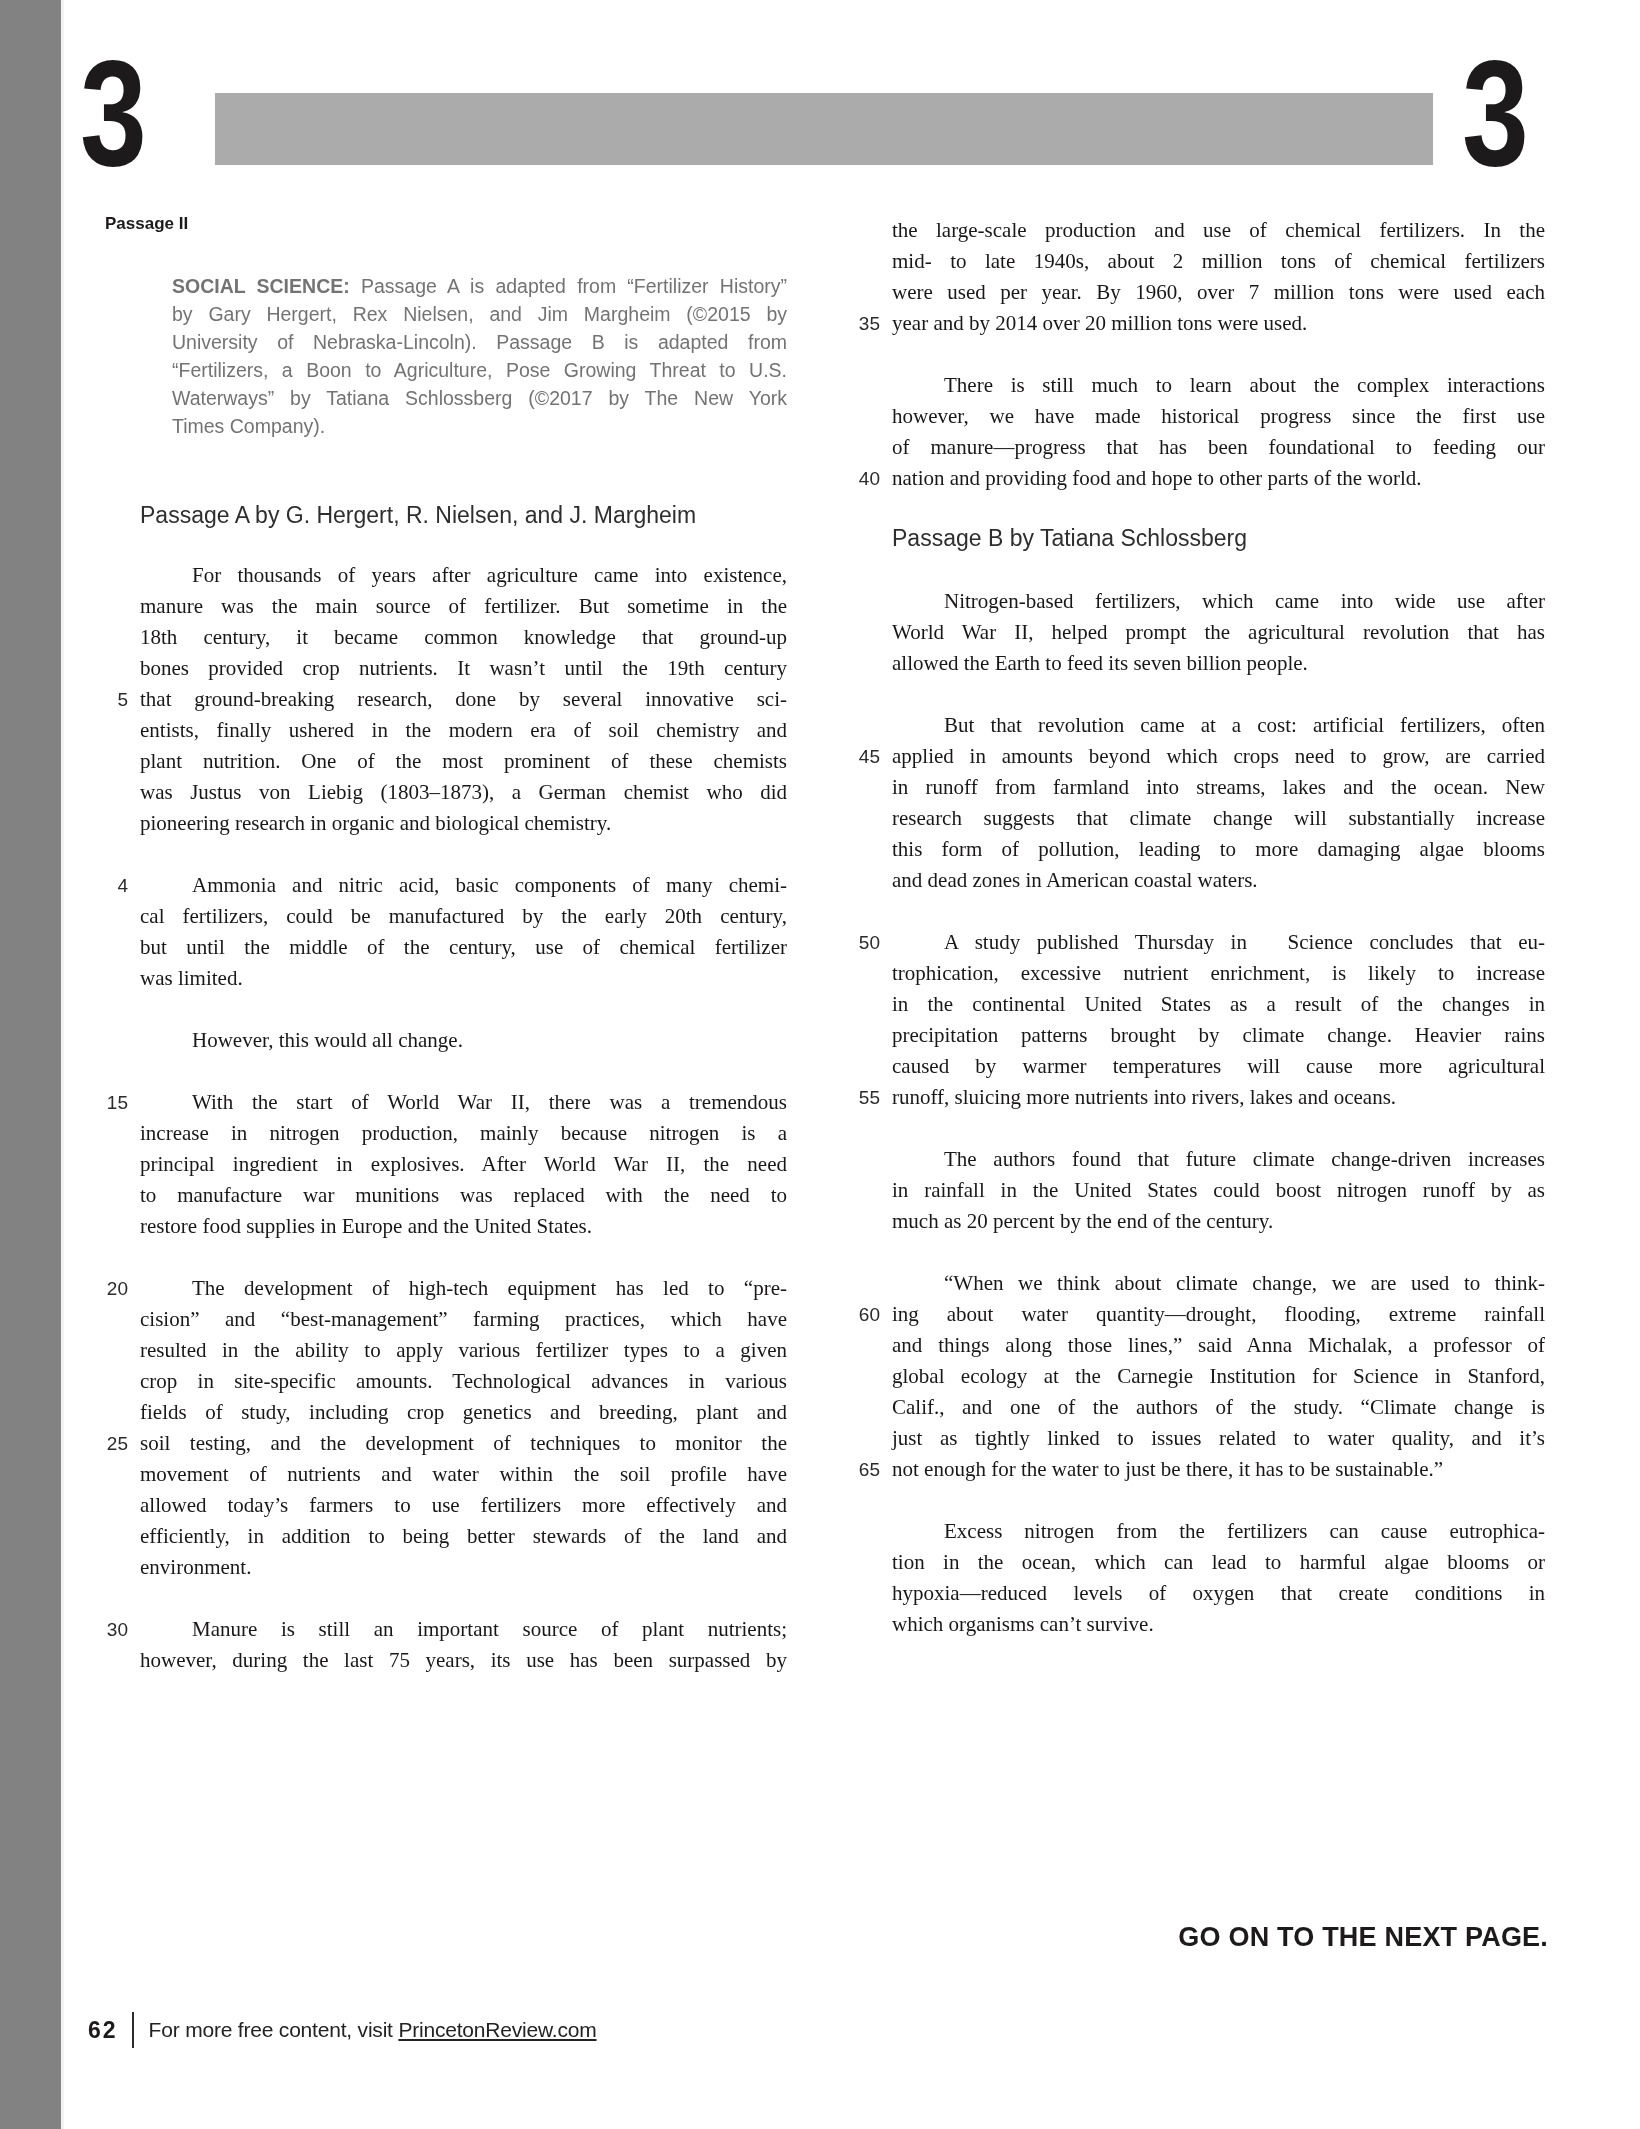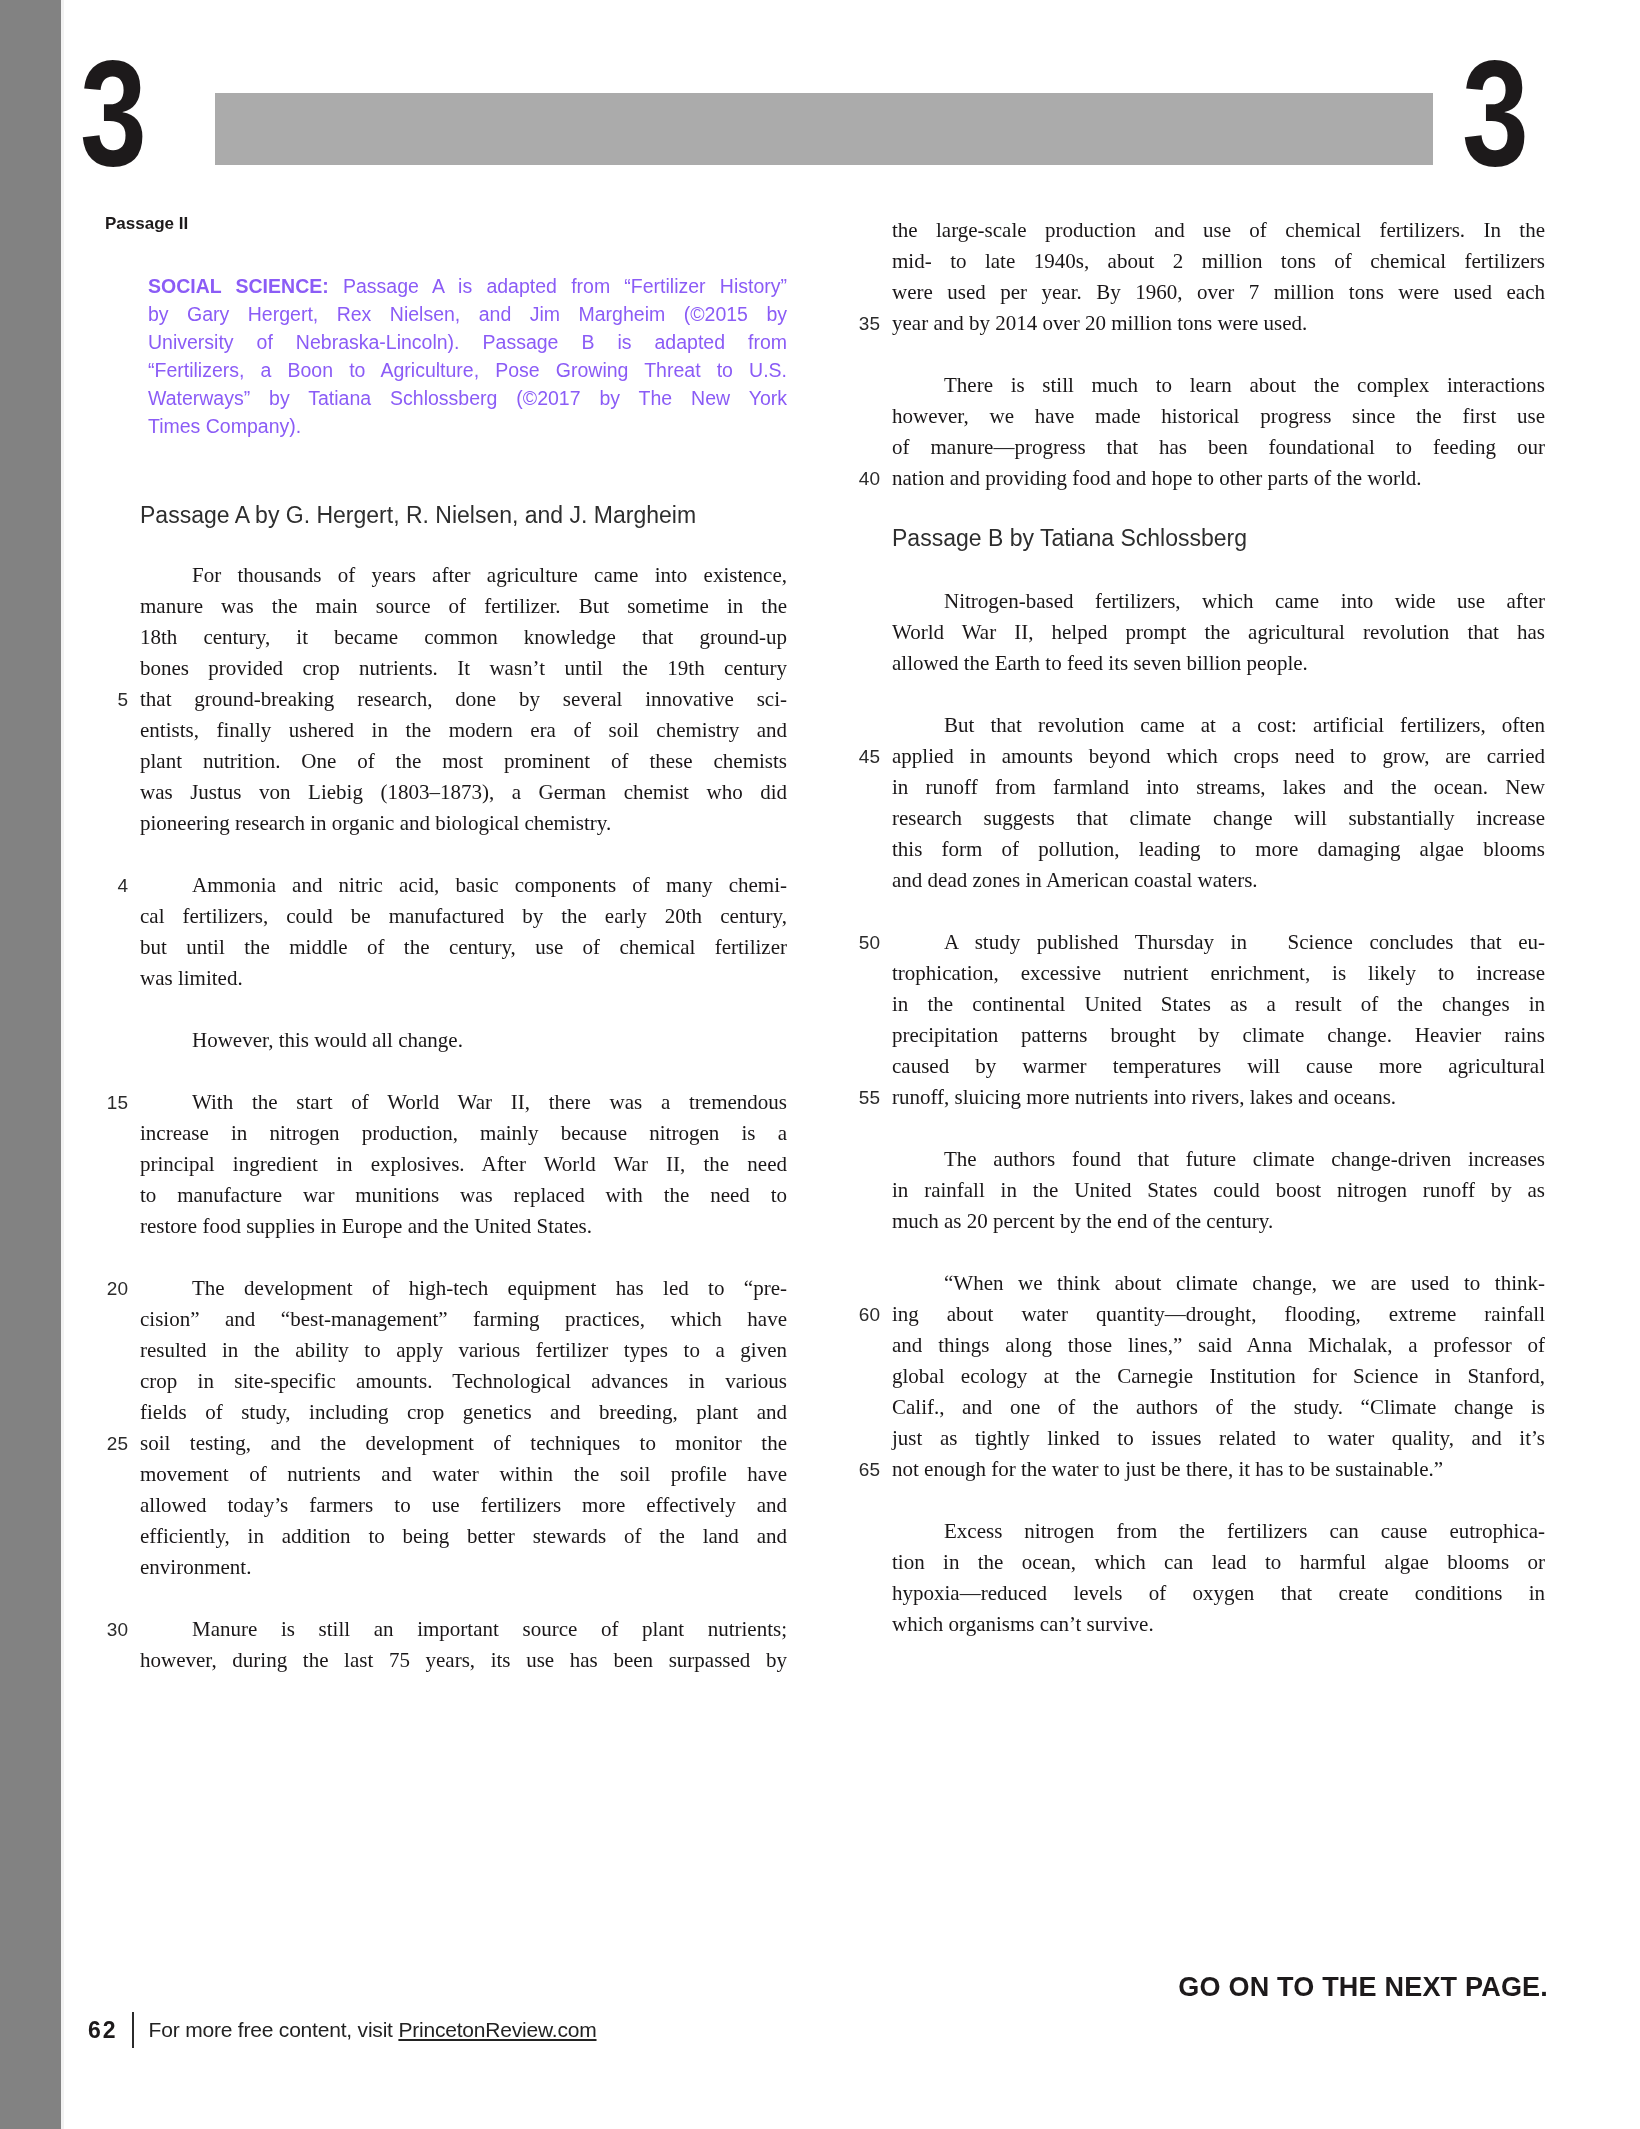--- a/index.html
+++ b/index.html
@@ -26,21 +26,21 @@
   .header-bar{position:absolute;left:215px;top:93px;width:1218px;height:72px;background:#ababab;}
   
   .col{position:absolute;}
   .col-a{left:88px;top:205px;width:699px;}
   .col-b{left:840px;top:215px;width:705px;}
   .passage-title{
     margin:6px 0 0 17px;
     font-family:"Liberation Sans", sans-serif;
     font-weight:bold;font-size:17px;line-height:26px;color:#1d1a1b;
   }
-  .intro{margin:35px 0 0 60px;font-family:"Liberation Sans", sans-serif;font-size:19.5px;line-height:28px;color:#8b5cf6;}
+  .intro{margin:35px 0 0 84px;font-family:"Liberation Sans", sans-serif;font-size:19.5px;line-height:28px;color:#737373;}
   .intro-line{text-align:justify;text-align-last:justify;}
   .intro-line.end{text-align-last:left;}
   .passage-heading{
     margin:62px 0 0 52px;
     font-family:"Liberation Sans", sans-serif;
     font-size:23px;line-height:26px;color:#2e2e2e;
   }
   .col-a .passage-heading + .para{margin-top:32px;}
   .col-b .passage-heading{margin-top:0;margin-bottom:35px;}
   .para{margin:0 0 31px 0;}
@@ -56,21 +56,21 @@
     font-size:21px;line-height:31px;
     text-align:justify;text-align-last:justify;
     color:#1a1718;
   }
   .ln-text.in{text-indent:52px;}
   .ln-text.end{text-align-last:left;}
   .i{margin-left:24px;}
   .b{font-weight:bold;}
   
   .go-on{
-    position:absolute;top:1972px;right:92px;
+    position:absolute;top:1922px;right:92px;
     font-family:"Liberation Sans", sans-serif;
     font-weight:bold;font-size:27px;letter-spacing:0.2px;color:#1d1a1b;
   }
   
   .footer{
     position:absolute;left:88px;top:2012px;
     display:flex;align-items:center;
     font-family:Liberation Sans, sans-serif;color:#1d1a1b;
   }
   .pg{font-weight:bold;font-size:23px;letter-spacing:2px;}

